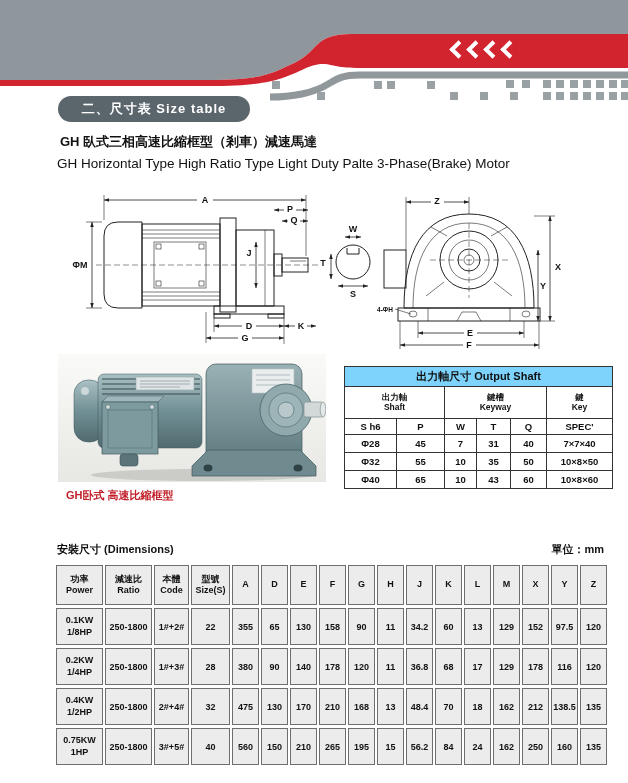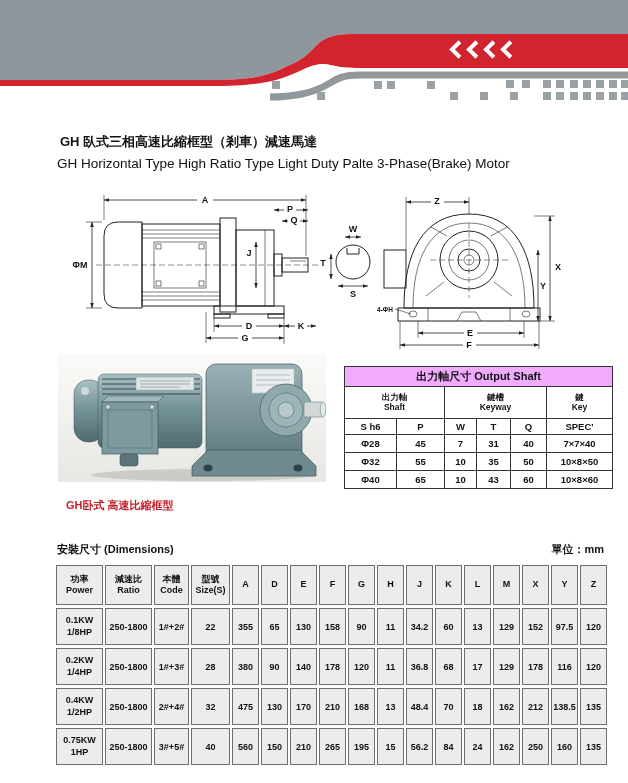--- a/index.html
+++ b/index.html
@@ -22,26 +22,26 @@
   
   #draw-svg{position:absolute;left:68px;top:190px;}
   #draw-svg text{font-family:"Liberation Sans",sans-serif;font-size:9px;font-weight:bold;
                  fill:#111;text-anchor:middle;}
   .ln{stroke:#222;stroke-width:1;fill:none;}
   .tn{stroke:#222;stroke-width:0.6;fill:none;}
   .dl{stroke:#222;stroke-width:0.8;fill:none;}
   .cl{stroke:#444;stroke-width:0.6;stroke-dasharray:6 3;fill:none;}
   
   #photo-svg{position:absolute;left:58px;top:354px;}
-  .caption{position:absolute;left:66px;top:498px;font-size:11px;font-weight:bold;color:#c2202a;}
+  .caption{position:absolute;left:66px;top:488px;font-size:11px;font-weight:bold;color:#c2202a;}
   
   .ost-wrap{position:absolute;left:344px;top:366px;}
   table.ost{border-collapse:collapse;table-layout:fixed;width:268px;background:#fff;}
   .ost th,.ost td{border:1px solid #333;text-align:center;padding:0;font-weight:bold;color:#111;}
-  .ost .ttl{font-size:11px;height:20px;background:#f0abfc;}
+  .ost .ttl{font-size:11px;height:20px;background:#7dd3fc;}
   .ost .grp{font-size:8.5px;line-height:1.15;height:32px;}
   .ost .sub{font-size:9.5px;height:16px;}
   .ost .dat td{font-size:9.5px;height:17px;}
   
   .dim-cap{position:absolute;left:57px;top:542px;font-size:11px;font-weight:bold;}
   .dim-unit{position:absolute;right:24px;top:542px;font-size:11px;font-weight:bold;}
   .dim-wrap{position:absolute;left:54px;top:562px;}
   table.dim{border-collapse:separate;border-spacing:2px 3px;table-layout:fixed;}
   .dim th,.dim td{background:#ececec;border:1px solid #6e6e6e;text-align:center;padding:0;
                   font-weight:bold;color:#111;font-size:9px;}
@@ -87,20 +87,21 @@
     <i class="sq" style="left:570px;top:92px;width:8px;height:8px"></i>
     <i class="sq" style="left:583px;top:92px;width:8px;height:8px"></i>
     <i class="sq" style="left:596px;top:80px;width:8px;height:8px"></i>
     <i class="sq" style="left:609px;top:80px;width:8px;height:8px"></i>
     <i class="sq" style="left:596px;top:92px;width:8px;height:8px"></i>
     <i class="sq" style="left:609px;top:92px;width:8px;height:8px"></i>
     <i class="sq" style="left:621px;top:80px;width:7px;height:8px"></i>
     <i class="sq" style="left:621px;top:92px;width:7px;height:8px"></i>
   </div>
 
+  <div class="pill">二、尺寸表 Size table</div>
   <div class="t-zh">GH 臥式三相高速比縮框型（剎車）減速馬達</div>
   <div class="t-en">GH Horizontal Type High Ratio Type Light Duty Palte 3-Phase(Brake) Motor</div>
 
   <svg id="draw-svg" width="510" height="160" viewBox="0 0 510 160">
     <defs>
       <marker id="ah" viewBox="0 0 8 6" refX="7.5" refY="3" markerWidth="7" markerHeight="6" orient="auto-start-reverse">
           <path d="M8,3 L0,0.4 L0,5.6 Z" fill="#222"></path>
         </marker>
     </defs>
 

